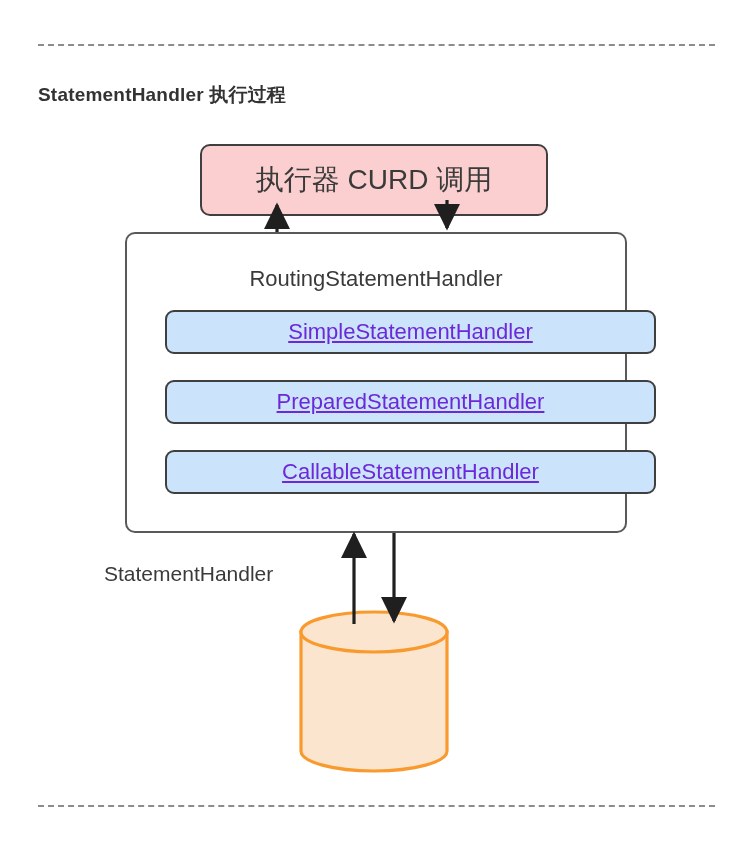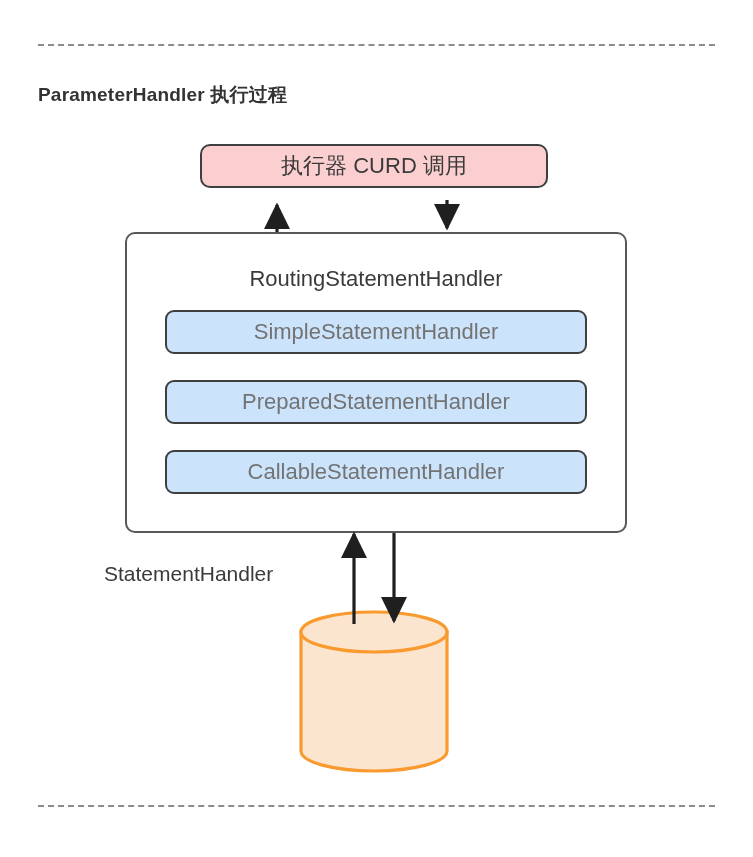--- a/index.html
+++ b/index.html
@@ -55,25 +55,25 @@
     justify-content: center;
     text-align: center;
     line-height: 1.15;
   }
 
   
   .node-executor {
     left: 200px;
     top: 144px;
     width: 348px;
-    height: 44px;
+    height: 72px;
     background: #fbcfcf;
     border-color: #3f3f3f;
     border-radius: 10px;
-    font-size: 22px;
+    font-size: 28px;
     color: #3a3a3a;
   }
 
   
   .node-container {
     left: 125px;
     top: 232px;
     width: 502px;
     height: 301px;
     background: #ffffff;
@@ -87,27 +87,28 @@
     right: 0;
     top: 32px;
     text-align: center;
     font-size: 22px;
     color: #3a3a3a;
   }
 
   
   .node-handler {
     left: 165px;
-    width: 422px;
+    width: 491px;
     height: 44px;
     background: #cbe3fb;
     border: 2.5px solid #3f3f3f;
     border-radius: 9px;
     font-size: 22px;
-    color: #737373;
+    color: #6d28d9;
+    text-decoration: underline;
   }
   .handler-0 { top: 310px; }
   .handler-1 { top: 380px; text-align: center; }
   .handler-2 { top: 450px; }
 
   
   .edge-label {
     position: absolute;
     font-size: 21px;
     color: #3a3a3a;
@@ -142,21 +143,21 @@
     pointer-events: none;
   }
 </style>
 </head>
 <body>
 
 <div class="canvas">
 
   <div class="hr-dashed hr-top"></div>
 
-  <div class="section-title">ParameterHandler 执行过程</div>
+  <div class="section-title">StatementHandler 执行过程</div>
 
   <div class="node node-executor">
     <span>执行器 CURD 调用</span>
   </div>
 
   <div class="node node-container">
     <div class="container-title">RoutingStatementHandler</div>
   </div>
 
   <div class="node node-handler handler-0">

